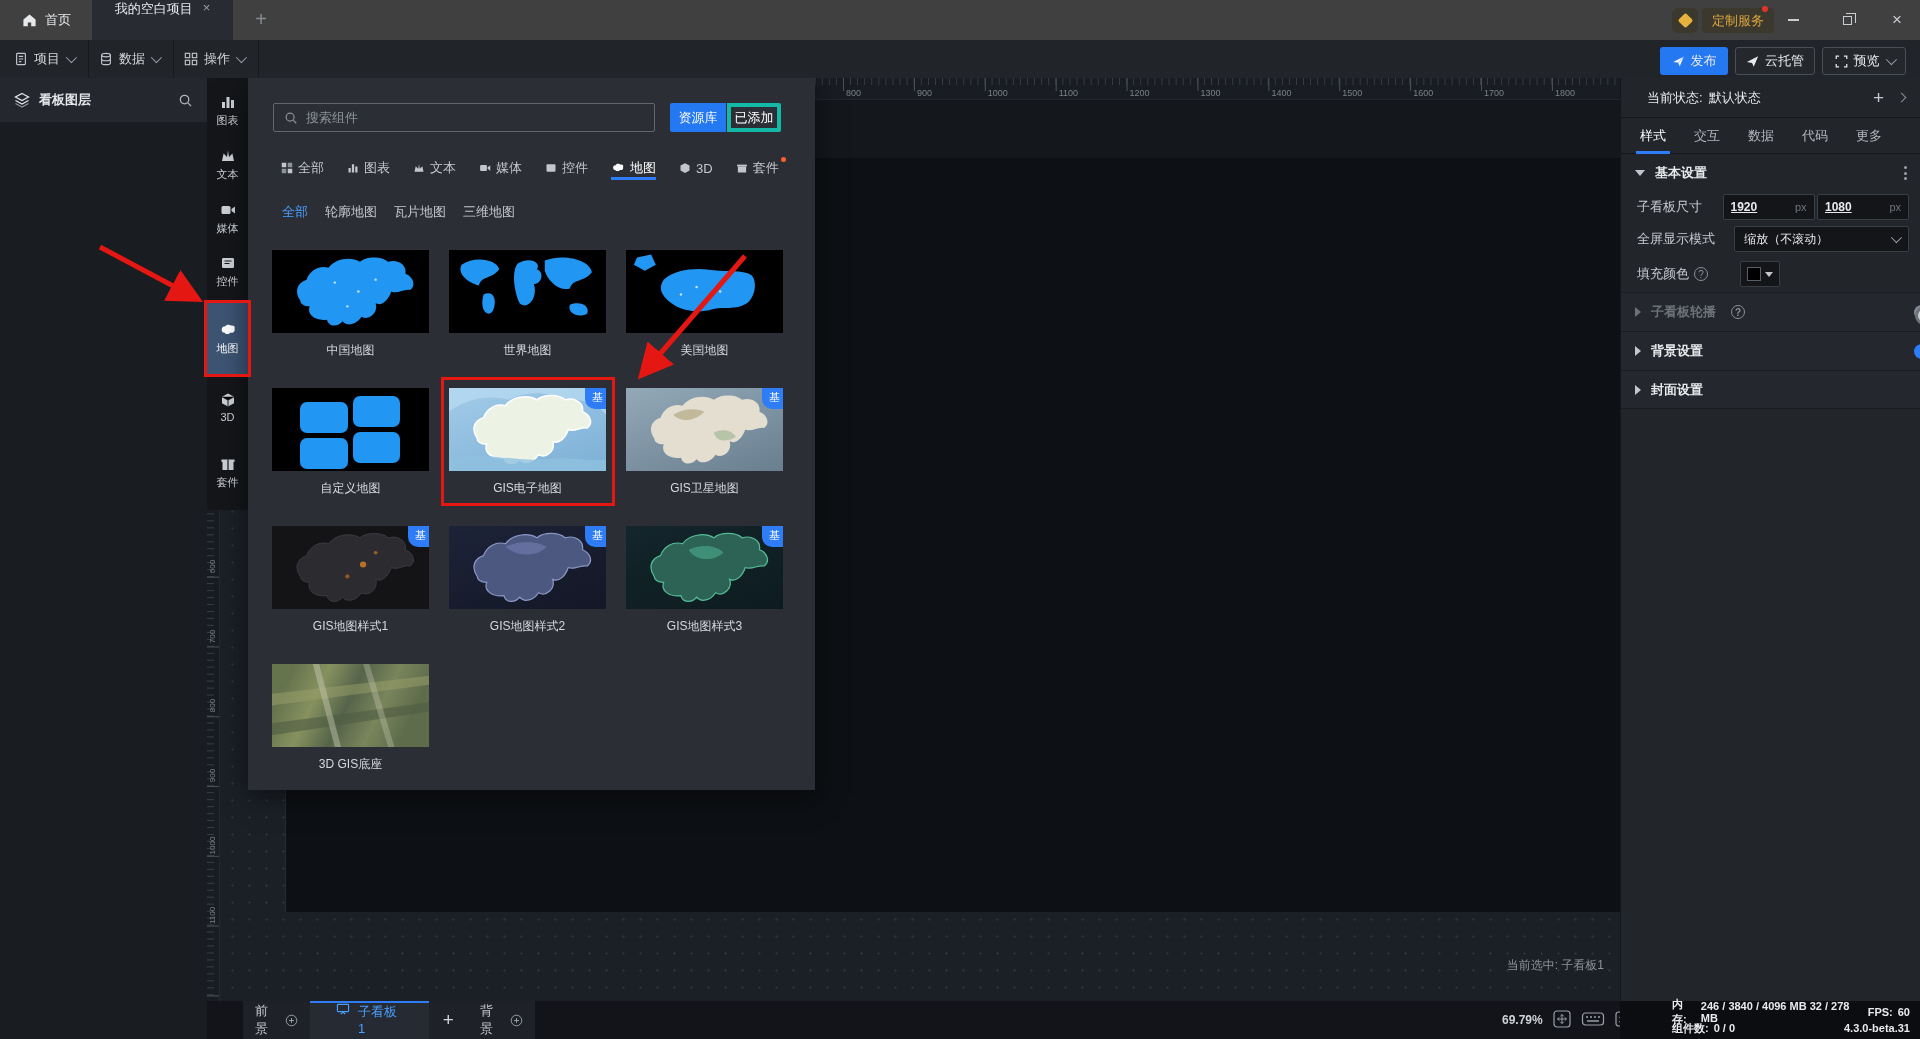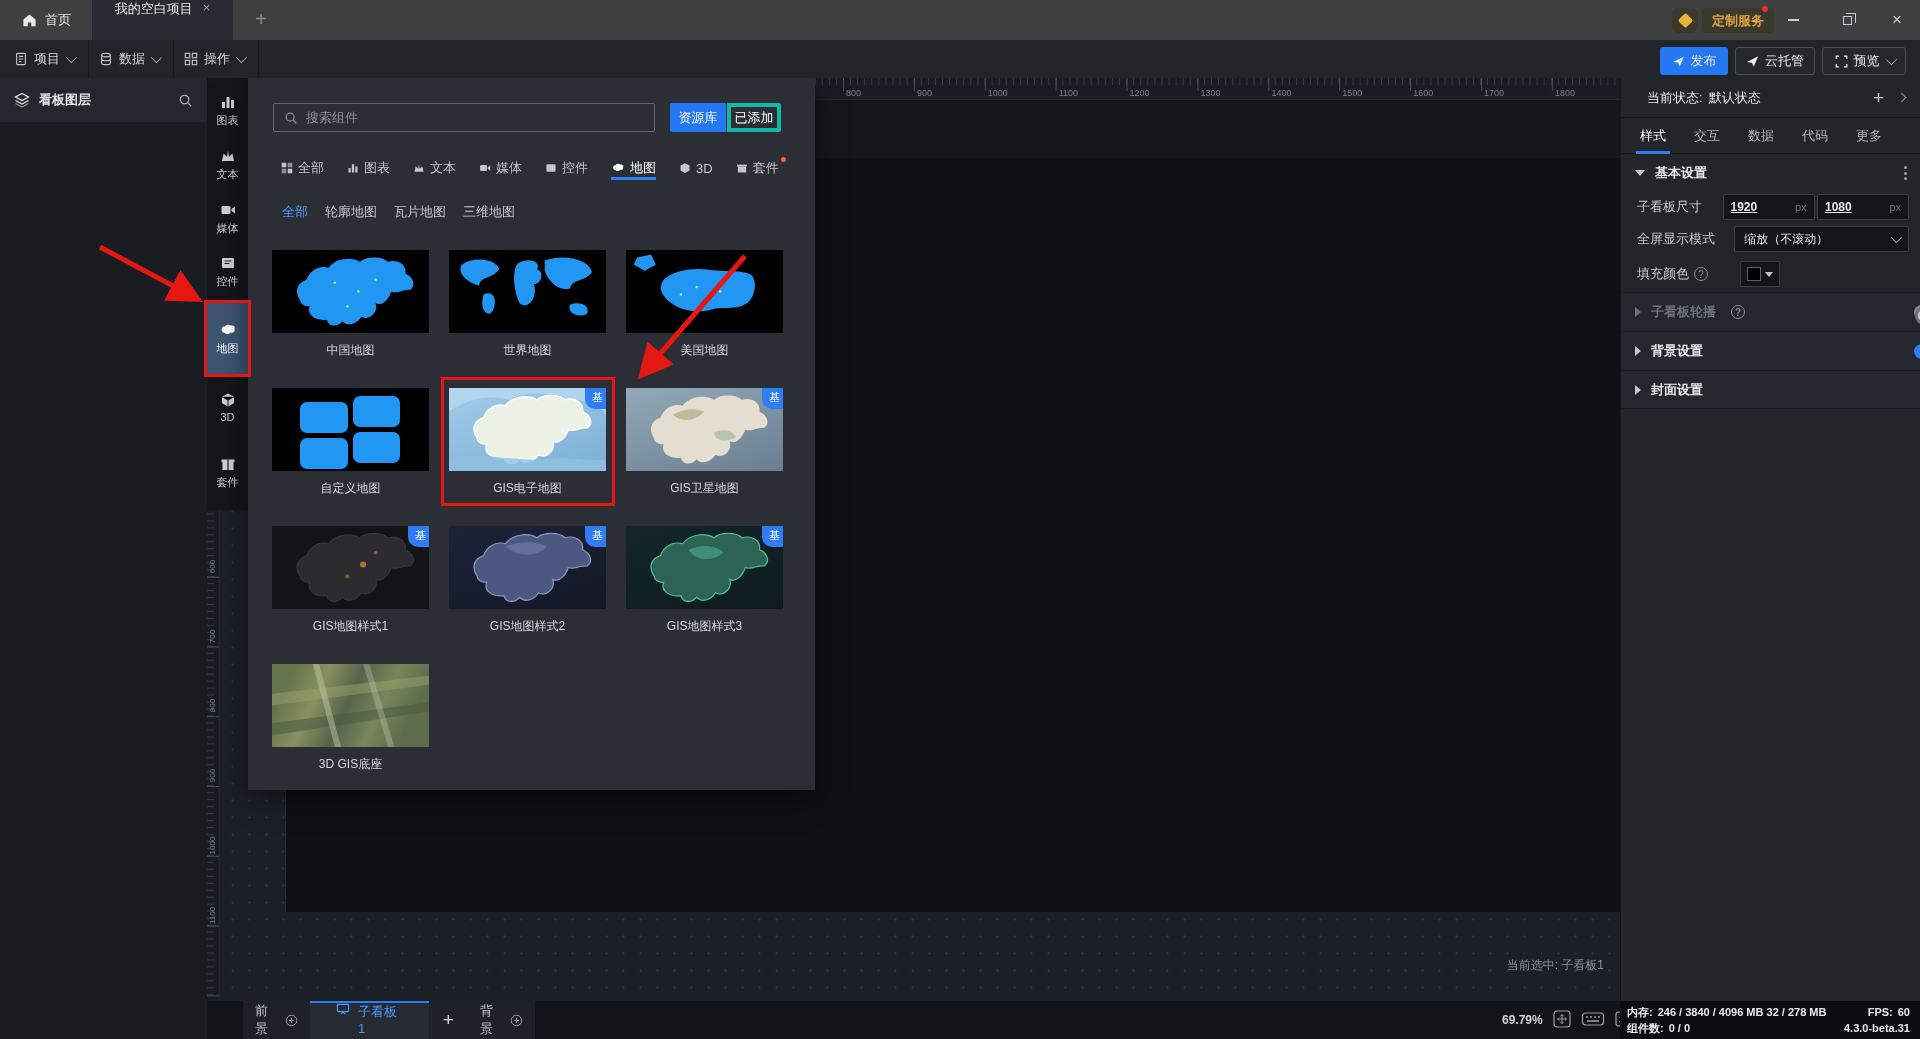--- a/index.html
+++ b/index.html
@@ -8,21 +8,21 @@
   .app{position:relative;width:1920px;height:1039px;background:#15171c;overflow:hidden;}
 
   
   .titlebar{left:0;top:0;width:1920px;height:40px;background:#404040;z-index:6;}
   .home-tab{left:0;top:0;height:40px;padding:0 22px;display:flex;align-items:center;gap:8px;color:#e6e8ea;font-size:13px;}
   .proj-tab{left:92px;top:0;width:141px;height:40px;background:#282b31;display:flex;align-items:flex-start;justify-content:center;gap:10px;color:#e6e8ea;font-size:13px;}
   .tab-close{color:#9aa0a8;font-size:13px;cursor:pointer;}
   .new-tab{left:248px;top:6px;width:26px;height:26px;color:#878c94;font-size:20px;display:flex;align-items:center;justify-content:center;}
   .svc-icon{left:1672px;top:8px;width:26px;height:25px;background:#3b382d;border-radius:6px;display:flex;align-items:center;justify-content:center;}
   .diamond{width:11px;height:11px;background:#e8b23c;transform:rotate(45deg);border-radius:2px;}
-  .svc-pill{left:1702px;top:8px;height:25px;padding:0 10px;background:#3b382d;border-radius:4px;display:flex;align-items:center;color:#dca43f;font-size:13px;font-weight:bold;}
+  .svc-pill{left:1702px;top:8px;height:25px;padding:0 10px;background:#3b382d;border-radius:4px;display:flex;align-items:center;color:#dca43f;font-size:13px;font-weight:normal;}
   .svc-dot{left:1762px;top:6px;width:6px;height:6px;border-radius:50%;background:#e33326;}
   .winbtn{top:8px;width:30px;height:24px;display:flex;align-items:center;justify-content:center;color:#c9ccd1;font-size:15px;}
   .min-glyph{width:11px;height:1.5px;background:#c9ccd1;}
   .rest-glyph{width:9px;height:9px;border:1.2px solid #c9ccd1;position:relative;}
   .rest-glyph:before{content:"";position:absolute;left:2px;top:-4px;width:9px;height:9px;border:1.2px solid #c9ccd1;border-bottom:none;border-left:none;}
 
   
   .menubar{left:0;top:40px;width:1920px;height:38px;background:#212429;z-index:6;}
   .menu-item{top:0;height:38px;display:flex;align-items:center;gap:6px;color:#d4d7db;font-size:13px;padding:0 14px;border-right:1px solid #17191d;}
   .chev{width:8px;height:8px;border-right:1.4px solid #9aa0a8;border-bottom:1.4px solid #9aa0a8;transform:rotate(45deg) translateY(-2px);}
@@ -117,21 +117,21 @@
 
   
   .bottombar{left:207px;top:1001px;width:1413px;height:38px;background:#121419;z-index:5;}
   .tabstrip{left:36px;top:0;width:292px;height:38px;background:#1e2127;display:flex;align-items:center;}
   .bb-label{display:flex;align-items:center;gap:5px;color:#c2c6cc;font-size:13px;padding:0 12px;}
   .board-tab{height:38px;background:#262b33;border-top:2.5px solid #2e7cf6;display:flex;gap:8px;padding:0 26px;color:#4a9eff;font-size:13px;}
   .bb-plus{color:#d0d3d8;font-size:19px;padding:0 14px;}
   .zoom-label{left:1295px;top:12px;font-size:12px;color:#d0d3d8;font-weight:bold;}
   .bb-icons{left:1345px;top:8px;display:flex;gap:9px;color:#9aa0a8;}
   .statusbox{left:1620px;top:1001px;width:300px;height:38px;background:#0b0d10;z-index:5;color:#e8eaec;font-size:11px;font-weight:bold;padding:3px 10px 0 7px;}
-  .statusline{display:flex;align-items:center;height:16px;gap:5px;}
+  .statusline{display:flex;align-items:center;height:16px;gap:5px;margin-left:45px;}
   .statusline .spacer{flex:1;}
 
   
   .anno-box{border:3px solid #e41712;z-index:8;pointer-events:none;}
   .anno-svg{left:0;top:0;width:1920px;height:1039px;z-index:9;pointer-events:none;}
 
   .ic{flex:none;display:inline-flex;}
 </style>
 </head>
 <body>

